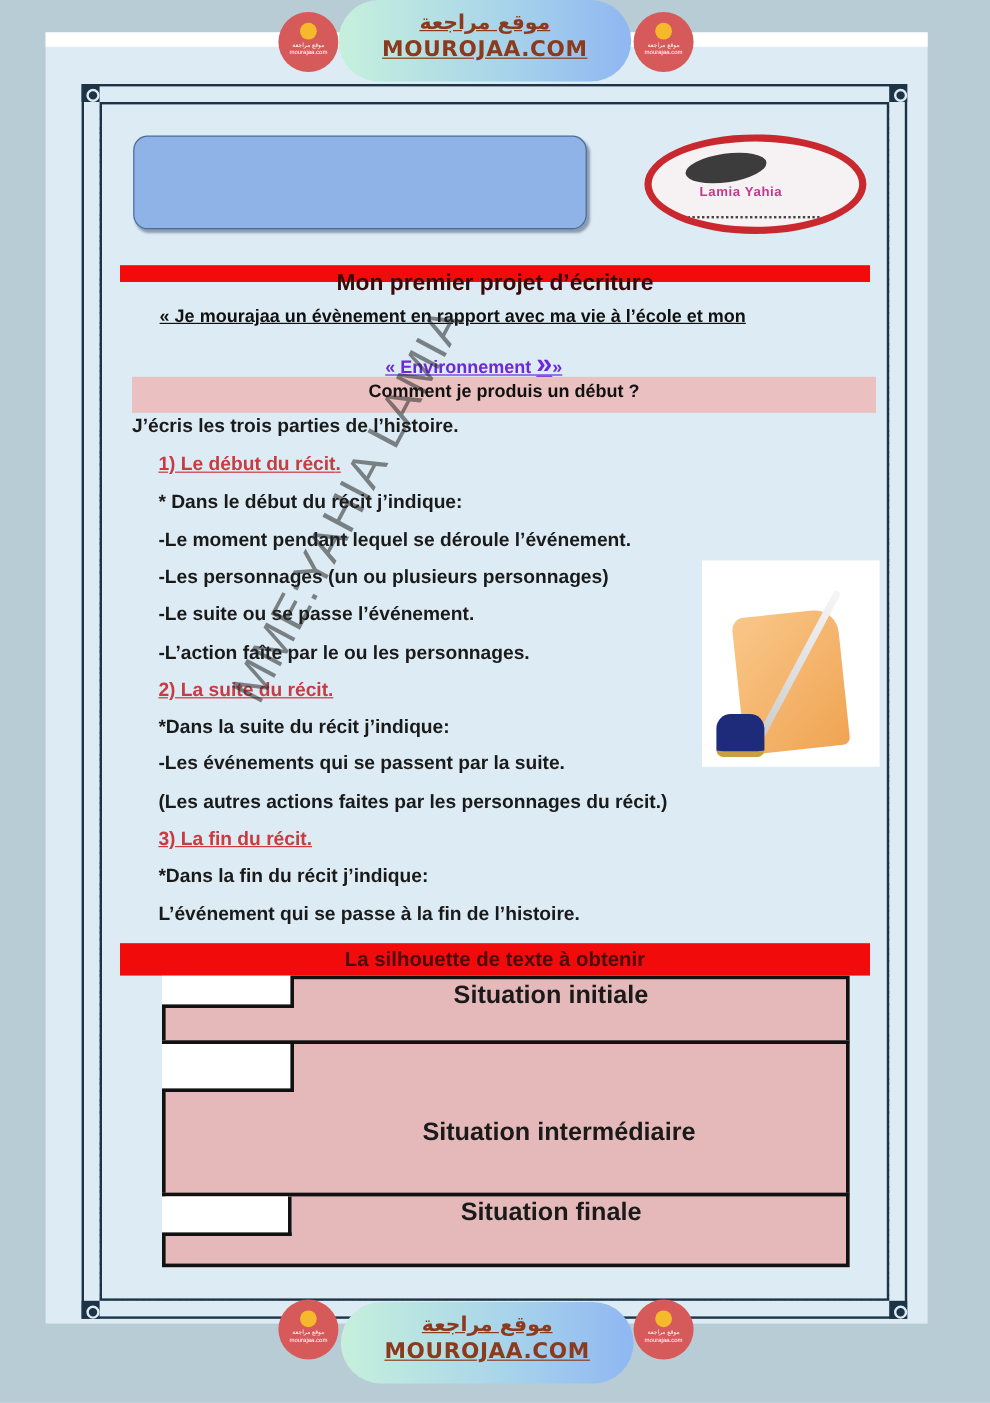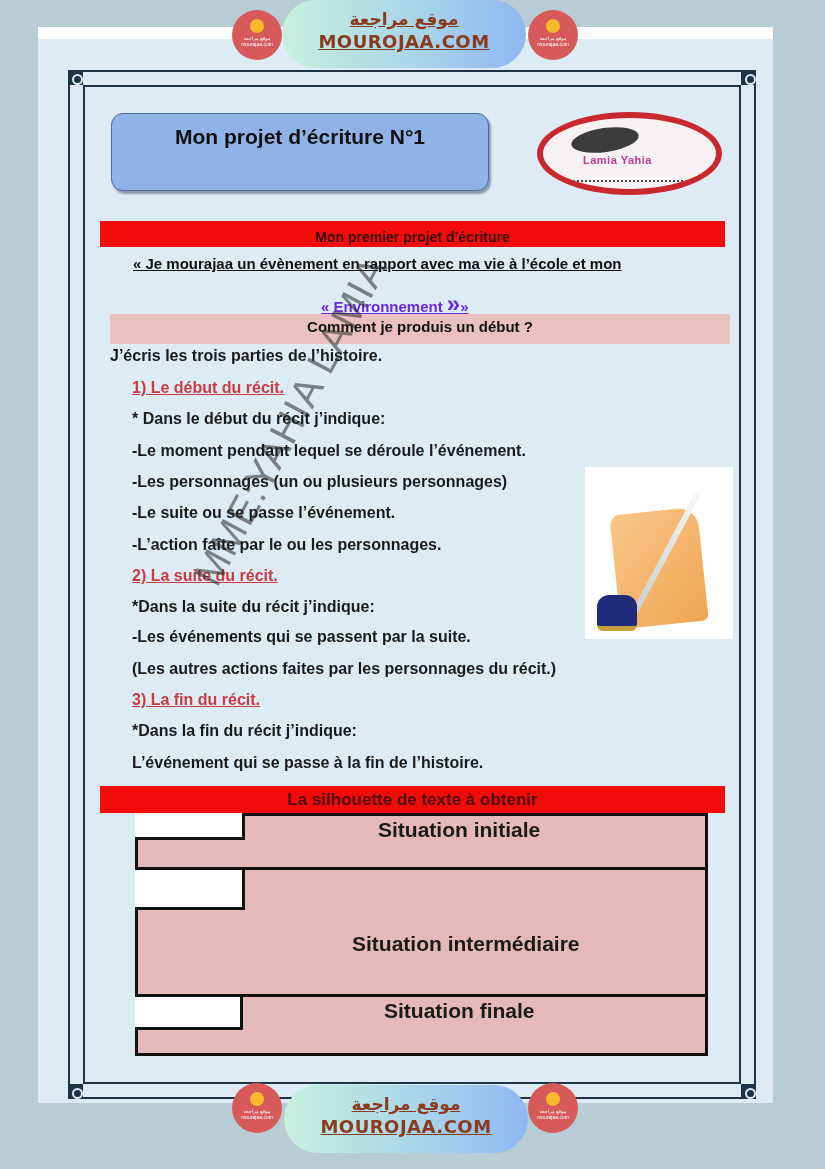--- a/index.html
+++ b/index.html
@@ -84,21 +84,21 @@
     .author-logo .branches {
       position: absolute; left: 30px; top: 50px; width: 110px; height: 14px;
       border-bottom: 2px dotted #444;
     }
 
     
     .red-banner {
       position: absolute; background: #f20b0b; text-align: center;
       font-weight: bold; color: #3a0a0a;
     }
-    .banner1 { left: 100px; top: 221px; width: 625px; height: 26px; font-size: 14px; line-height: 32px; }
+    .banner1 { left: 100px; top: 221px; width: 625px; height: 14px; font-size: 19px; line-height: 32px; }
     .banner2 { left: 100px; top: 786px; width: 625px; height: 27px; font-size: 17px; line-height: 28px; color: #4d0c0c; }
 
     .subtitle {
       position: absolute; left: 133px; top: 255px; font-size: 15px; font-weight: bold;
       color: #111; text-decoration: underline;
     }
     .subtitle2 {
       position: absolute; left: 321px; top: 290px; font-size: 15px; font-weight: bold;
       color: #6d28d9; text-decoration: underline;
     }
@@ -175,21 +175,20 @@
   <span class="ar">موقع مراجعة</span>
   <span class="en">MOUROJAA.COM</span>
 </div>
 <div class="logo-circle" style="left:528px;top:10px;">
   <span class="dot"></span>
   <span class="tiny">موقع مراجعة</span>
   <span class="tiny">mourajaa.com</span>
 </div>
 
 <div class="title-box">
-  <div>Mon projet d’écriture N°1</div>
 </div>
 <div class="author-logo">
   <div class="hat"></div>
   <div class="name">Lamia Yahia</div>
   <div class="branches"></div>
 </div>
 
 <div class="red-banner banner1">Mon premier projet d’écriture</div>
 <div class="subtitle">« Je mourajaa un évènement en rapport avec ma vie à l’école et mon</div>
 <div class="subtitle2"><span>« Environnement </span><span class="big">»</span><span>»</span></div>

